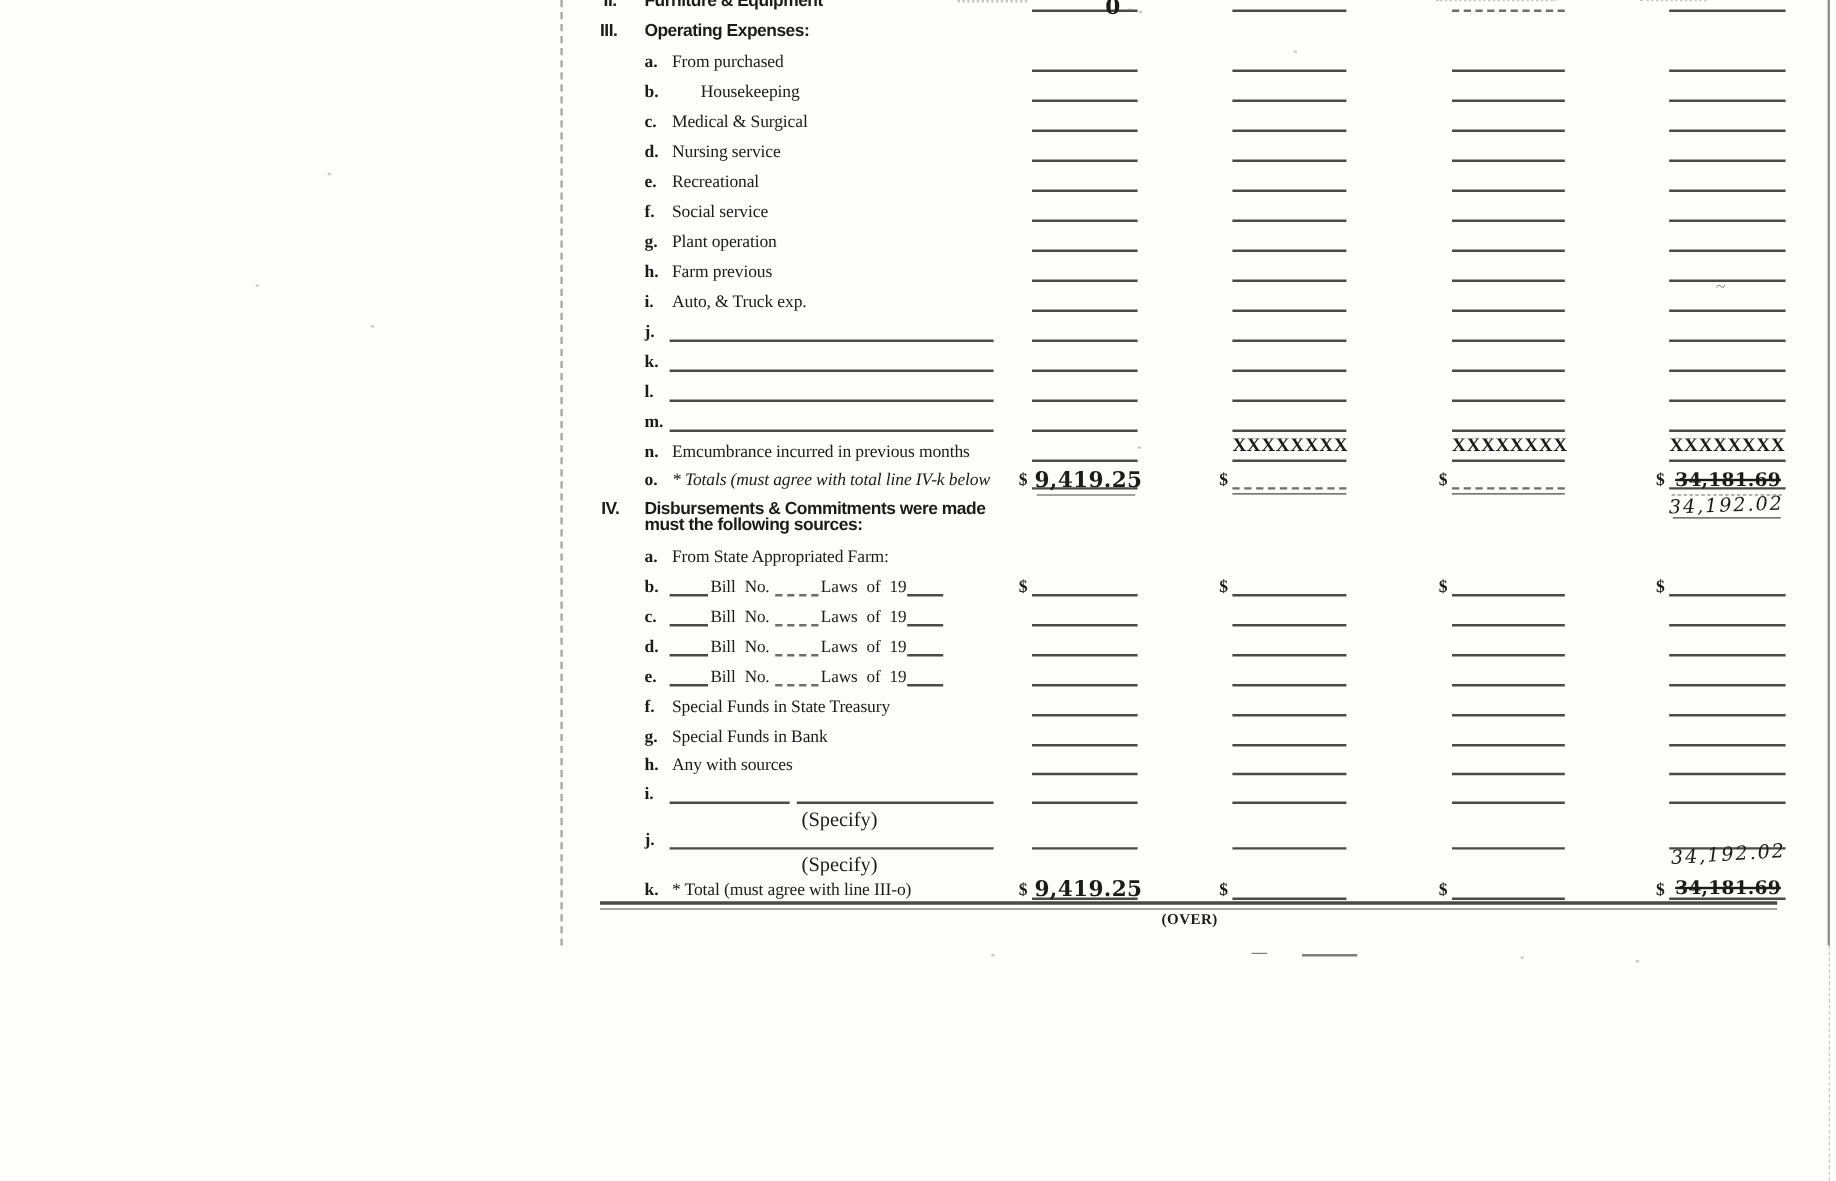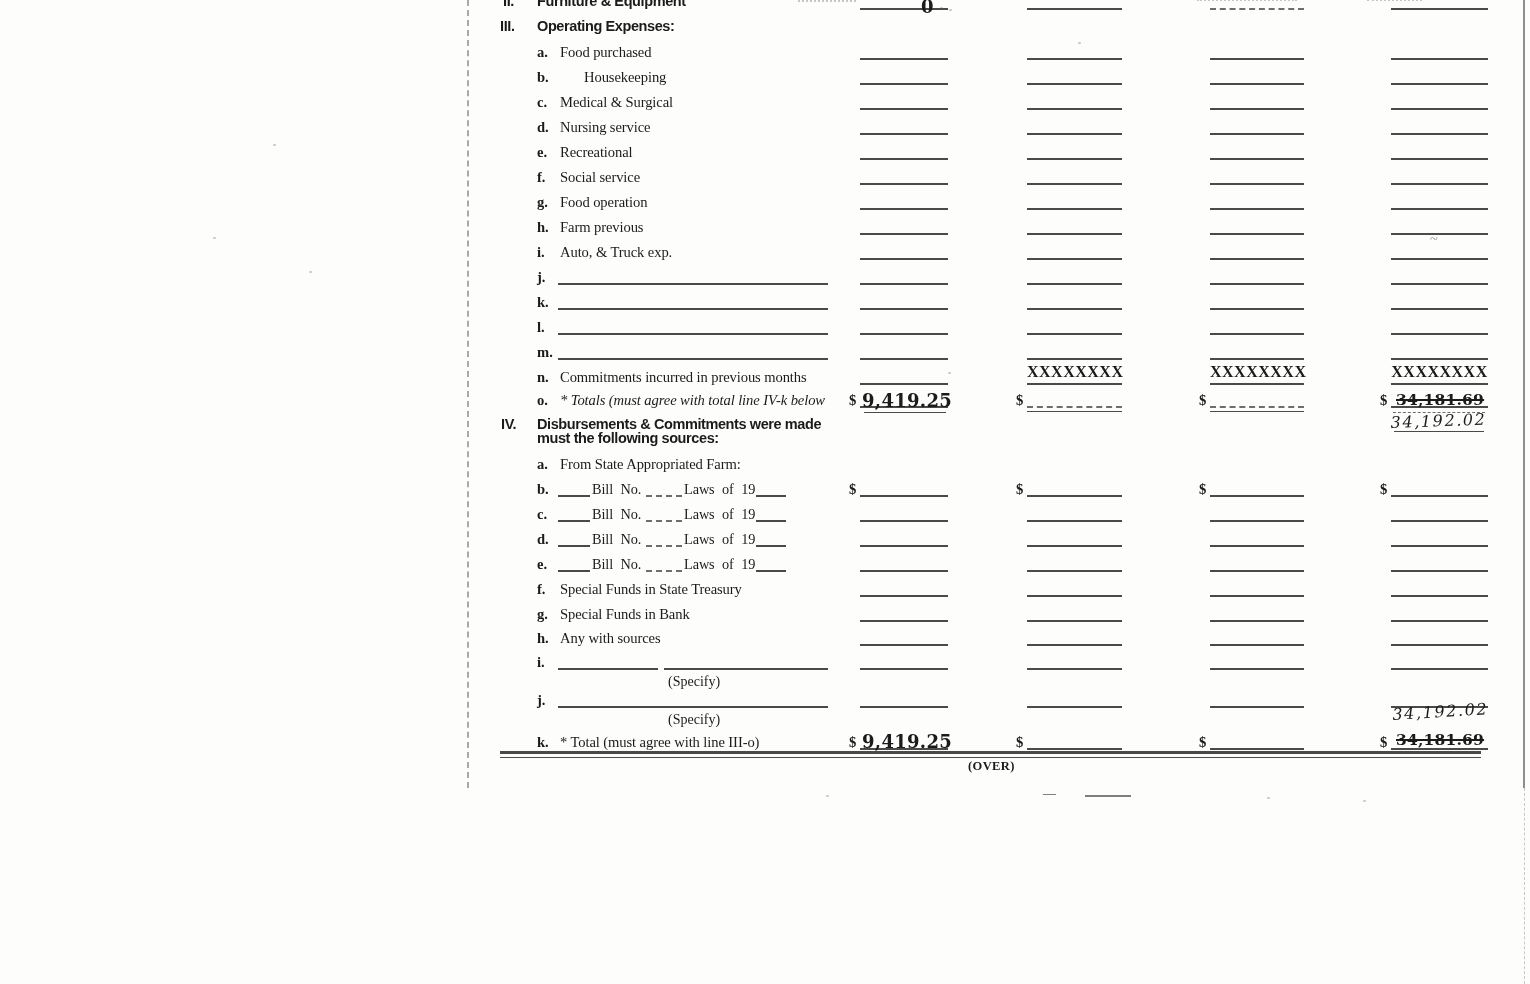--- a/index.html
+++ b/index.html
@@ -10,21 +10,21 @@
   .letter{font-size:14.6px;font-weight:bold;}
   .heading{font-family:"Liberation Sans",sans-serif;font-weight:bold;font-size:14.5px;letter-spacing:-0.4px;}
   .line{position:absolute;height:0;border-bottom:2px solid rgba(42,42,42,.85);}
   .line.dashed{border-bottom-style:dashed;border-bottom-color:rgba(60,60,60,.75);}
   .line.thin{border-bottom-width:1.5px;}
   .line.thick{border-bottom-width:3px;}
   .line.faint{border-bottom-style:dotted;border-bottom-color:rgba(110,110,110,.55);}
   .xxx{font-weight:bold;font-size:16px;letter-spacing:.5px;text-align:center;}
   .dollar{font-weight:bold;font-size:14.6px;}
   .bill-text{word-spacing:4px;font-size:14.3px;}
-  .specify{font-size:14px;text-align:right;}
+  .specify{font-size:17px;text-align:right;}
   .over{font-weight:bold;font-size:12.5px;letter-spacing:.4px;}
   .hand-total{font-family:"DejaVu Serif",serif;font-weight:bold;font-size:18px;letter-spacing:.3px;}
   .hand-script{font-family:"DejaVu Serif",serif;font-style:italic;font-size:16px;letter-spacing:1.6px;transform:rotate(-2deg);transform-origin:left bottom;}
   .struck{font-family:"DejaVu Serif",serif;font-weight:bold;font-size:15.5px;letter-spacing:.2px;
           text-decoration:line-through;text-decoration-thickness:2px;}
   .vline{position:absolute;width:0;}
   .vline.left-margin{border-left:2px dashed rgba(85,85,85,.5);}
   .vline.page-edge{border-left:2.5px solid rgba(70,70,70,.6);}
   .vline.page-edge-lower{border-left:1.5px dashed rgba(120,120,120,.4);}
   .dot{position:absolute;width:3px;height:2px;background:#6a6a6a;opacity:.35;border-radius:1px;}
@@ -38,21 +38,21 @@
       <div class="t heading" style="left: 503px; top: -6px;">II.</div>
       <div class="t heading" style="left: 537px; top: -6px;">Furniture &amp; Equipment</div>
       <div class="line " style="left: 860px; top: 8px; width: 88px;"></div>
       <div class="line " style="left: 1027px; top: 8px; width: 95px;"></div>
       <div class="line dashed" style="left: 1210px; top: 8px; width: 94px;"></div>
       <div class="line " style="left: 1391px; top: 8px; width: 97px;"></div>
       <div class="t hand-total" style="left: 921px; top: -3px;">0</div>
       <div class="t heading" style="left: 500px; top: 19px;">III.</div>
       <div class="t heading" style="left: 537px; top: 19px;">Operating Expenses:</div>
       <div class="t letter" style="left: 537px; top: 44px;">a.</div>
-      <div class="t serif" style="left: 560px; top: 44px;">Food purchased</div>
+      <div class="t serif" style="left: 560px; top: 44px;">From purchased</div>
       <div class="line " style="left: 860px; top: 58px; width: 88px;"></div>
       <div class="line " style="left: 1027px; top: 58px; width: 95px;"></div>
       <div class="line " style="left: 1210px; top: 58px; width: 94px;"></div>
       <div class="line " style="left: 1391px; top: 58px; width: 97px;"></div>
       <div class="t letter" style="left: 537px; top: 69px;">b.</div>
       <div class="t serif" style="left: 584px; top: 69px;">Housekeeping</div>
       <div class="line " style="left: 860px; top: 83px; width: 88px;"></div>
       <div class="line " style="left: 1027px; top: 83px; width: 95px;"></div>
       <div class="line " style="left: 1210px; top: 83px; width: 94px;"></div>
       <div class="line " style="left: 1391px; top: 83px; width: 97px;"></div>
@@ -74,21 +74,21 @@
       <div class="line " style="left: 1027px; top: 158px; width: 95px;"></div>
       <div class="line " style="left: 1210px; top: 158px; width: 94px;"></div>
       <div class="line " style="left: 1391px; top: 158px; width: 97px;"></div>
       <div class="t letter" style="left: 537px; top: 169px;">f.</div>
       <div class="t serif" style="left: 560px; top: 169px;">Social service</div>
       <div class="line " style="left: 860px; top: 183px; width: 88px;"></div>
       <div class="line " style="left: 1027px; top: 183px; width: 95px;"></div>
       <div class="line " style="left: 1210px; top: 183px; width: 94px;"></div>
       <div class="line " style="left: 1391px; top: 183px; width: 97px;"></div>
       <div class="t letter" style="left: 537px; top: 194px;">g.</div>
-      <div class="t serif" style="left: 560px; top: 194px;">Food operation</div>
+      <div class="t serif" style="left: 560px; top: 194px;">Plant operation</div>
       <div class="line " style="left: 860px; top: 208px; width: 88px;"></div>
       <div class="line " style="left: 1027px; top: 208px; width: 95px;"></div>
       <div class="line " style="left: 1210px; top: 208px; width: 94px;"></div>
       <div class="line " style="left: 1391px; top: 208px; width: 97px;"></div>
       <div class="t letter" style="left: 537px; top: 219px;">h.</div>
       <div class="t serif" style="left: 560px; top: 219px;">Farm previous</div>
       <div class="line " style="left: 860px; top: 233px; width: 88px;"></div>
       <div class="line " style="left: 1027px; top: 233px; width: 95px;"></div>
       <div class="line " style="left: 1210px; top: 233px; width: 94px;"></div>
       <div class="line " style="left: 1391px; top: 233px; width: 97px;"></div>
@@ -116,21 +116,21 @@
       <div class="line " style="left: 1027px; top: 333px; width: 95px;"></div>
       <div class="line " style="left: 1210px; top: 333px; width: 94px;"></div>
       <div class="line " style="left: 1391px; top: 333px; width: 97px;"></div>
       <div class="t letter" style="left: 537px; top: 344px;">m.</div>
       <div class="line " style="left: 558px; top: 358px; width: 270px;"></div>
       <div class="line " style="left: 860px; top: 358px; width: 88px;"></div>
       <div class="line " style="left: 1027px; top: 358px; width: 95px;"></div>
       <div class="line " style="left: 1210px; top: 358px; width: 94px;"></div>
       <div class="line " style="left: 1391px; top: 358px; width: 97px;"></div>
       <div class="t letter" style="left: 537px; top: 369px;">n.</div>
-      <div class="t serif" style="left: 560px; top: 369px;">Commitments incurred in previous months</div>
+      <div class="t serif" style="left: 560px; top: 369px;">Emcumbrance incurred in previous months</div>
       <div class="line " style="left: 860px; top: 383px; width: 88px;"></div>
       <div class="line " style="left: 1027px; top: 383px; width: 95px;"></div>
       <div class="line " style="left: 1210px; top: 383px; width: 94px;"></div>
       <div class="line " style="left: 1391px; top: 383px; width: 97px;"></div>
       <div class="t xxx" style="left: 1027px; top: 363px; width: 95px; text-align: center;">XXXXXXXX</div>
       <div class="t xxx" style="left: 1210px; top: 363px; width: 94px; text-align: center;">XXXXXXXX</div>
       <div class="t xxx" style="left: 1391px; top: 363px; width: 97px; text-align: center;">XXXXXXXX</div>
       <div class="t letter" style="left: 537px; top: 392px;">o.</div>
       <div class="t serif" style="left: 560px; top: 392px; font-style: italic;">* Totals (must agree with total line IV-k below</div>
       <div class="line " style="left: 860px; top: 406px; width: 88px;"></div>

